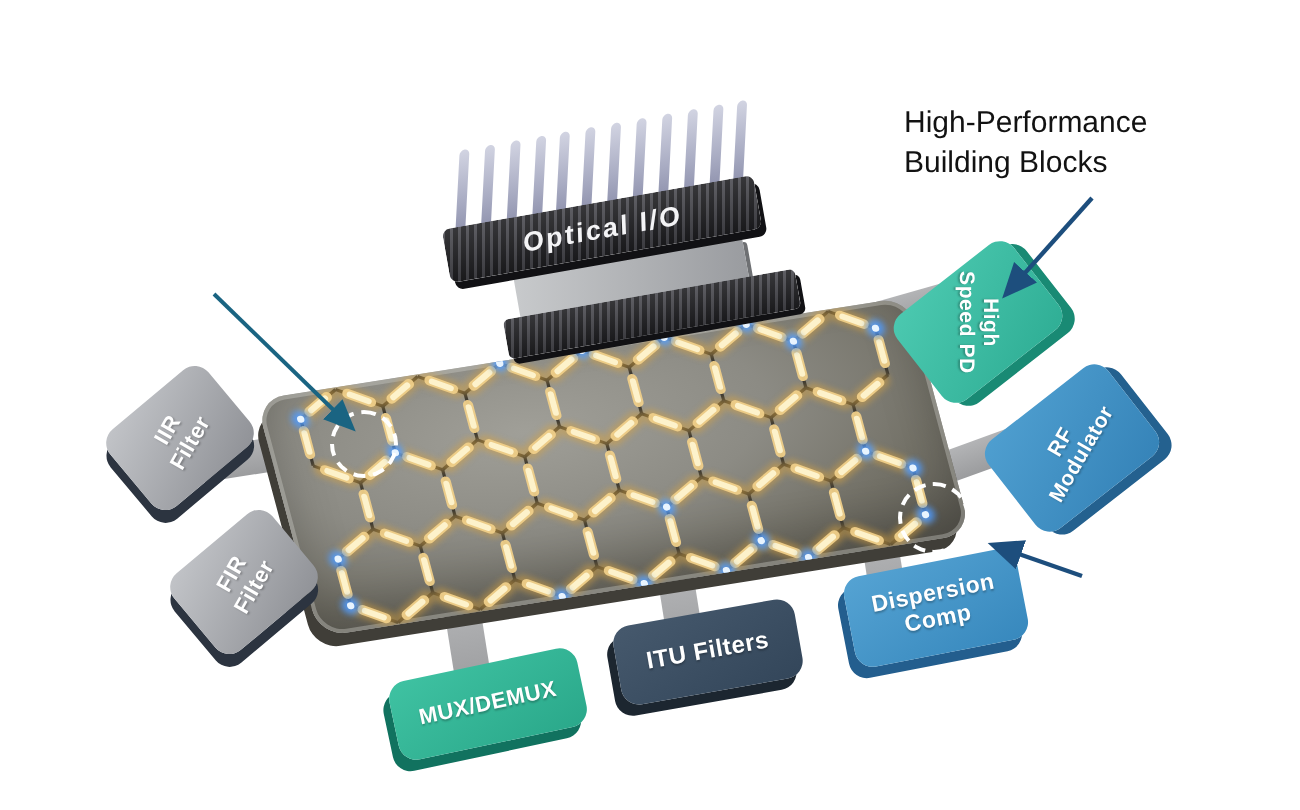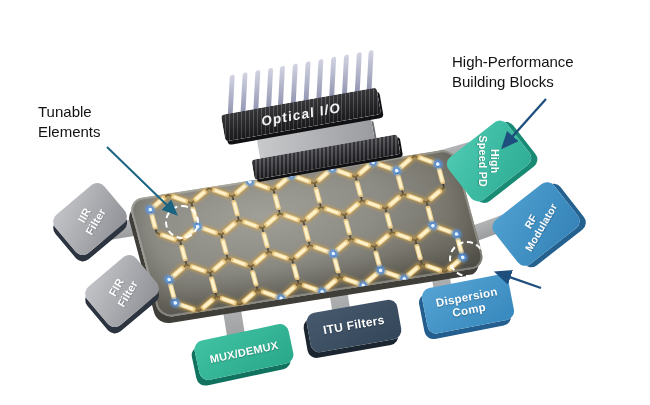--- a/index.html
+++ b/index.html
@@ -490,22 +490,20 @@
     </div>
   <div class="block b-pd" style="--top: #2fae95; --topl: #4cc9b0; --side: #198a74;">
       <span class="blabel">High
 Speed PD</span>
     </div>
   <div class="block b-rf" style="--top: #3583b8; --topl: #4f9fd0; --side: #24618f;">
       <span class="blabel">RF
 Modulator</span>
     </div>
 
-  <div class="note" style="left:38px;top:102px;width:132px;">Tunable
-Elements</div>
   <div class="note" style="left:452px;top:52px;width:196px;">High-Performance
 Building Blocks</div>
 
   <svg id="arrows" width="650" height="405">
     <defs>
       <marker id="ah-t" markerWidth="9" markerHeight="8" refX="6" refY="3.5" orient="auto">
           <path id="ahtp" d="M0,0 L8,3.5 L0,7 Z" fill="#1a6482"></path>
         </marker>
       <marker id="ah-b" markerWidth="9" markerHeight="8" refX="6" refY="3.5" orient="auto">
           <path id="ahbp" d="M0,0 L8,3.5 L0,7 Z" fill="#1d4e7d"></path>

